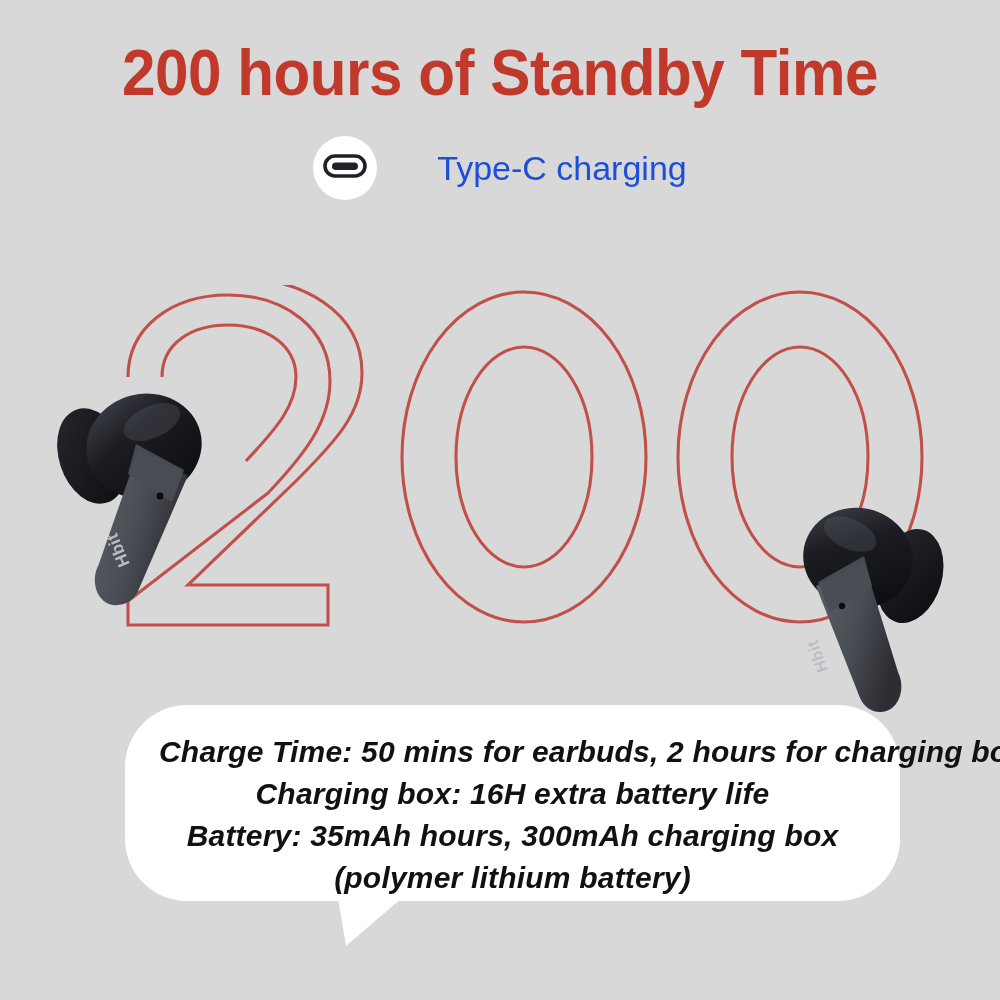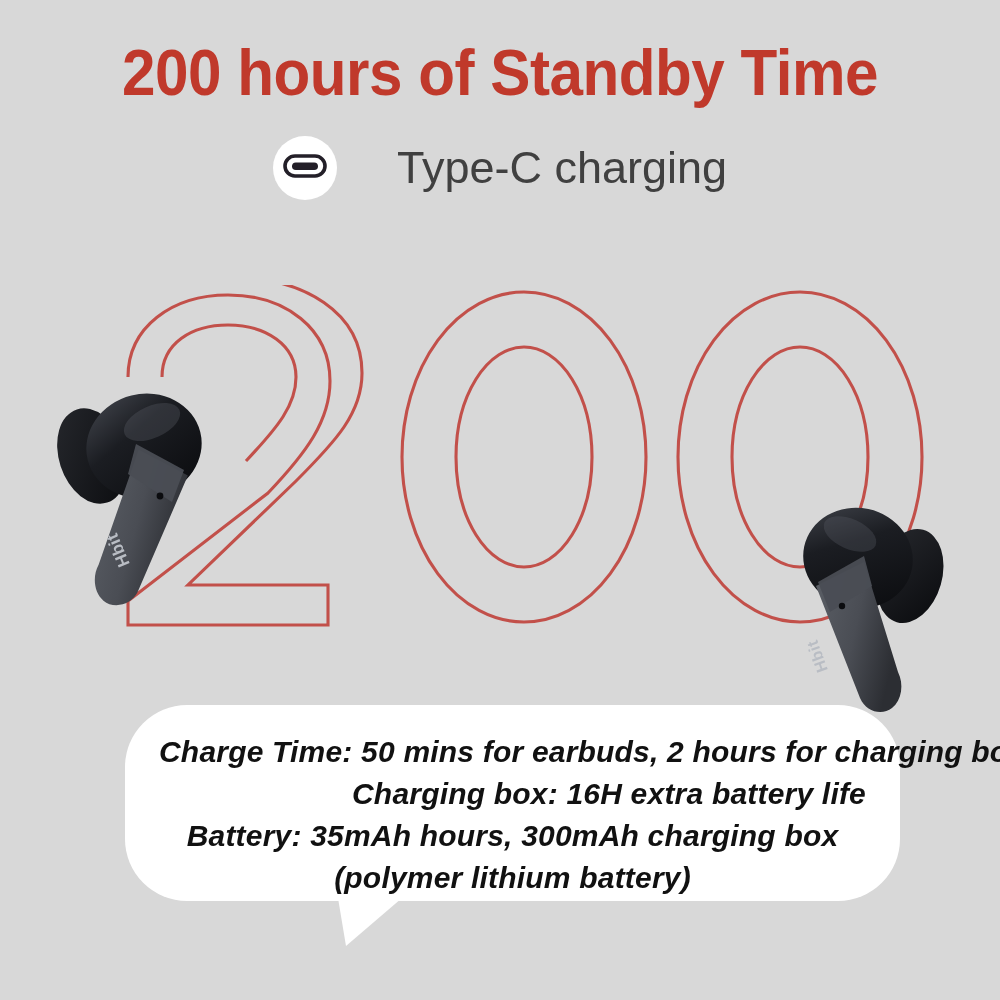--- a/index.html
+++ b/index.html
@@ -38,22 +38,22 @@
     gap:40px;
   }
   .typec-badge {
     width:64px; height:64px;
     border-radius:50%;
     background:#ffffff;
     display:flex; align-items:center; justify-content:center;
     flex:0 0 auto;
   }
   .typec-label {
-    font-size:45px;
-    color:#404040;
+    font-size:34px;
+    color:#1d4ed8;
     font-weight:normal;
     letter-spacing:0px;
     white-space:nowrap;
     margin-left:20px;
   }
 
   
   .big200 {
     position:absolute;
     left:100px; top:285px;
@@ -210,21 +210,21 @@
         <path d="M88 64 L134 90 L122 120 L80 94 Z" fill="#4a4d54" opacity="0.95"></path>
         <circle cx="110" cy="114" r="3.2" fill="#0b0c0f"></circle>
       </g>
 
       <text x="66" y="178" transform="rotate(-110 66 178)" fill="#b9bdc4" font-family="'Liberation Sans', sans-serif" font-size="16" font-weight="bold" letter-spacing="0.5">Hbit</text>
     </svg>
   </div>
 
   <div class="bubble">
     <p>Charge Time: 50 mins for earbuds, 2 hours for charging box</p>
-    <p style="text-align:right;">Charging  box: 16H extra battery life</p>
+    <p style="text-align:center;">Charging  box: 16H extra battery life</p>
     <p class="wrap">Battery: 35mAh hours, 300mAh charging box (polymer lithium battery)</p>
   </div>
   <div class="bubble-tail">
     <svg width="64" height="50" viewBox="0 0 64 50">
       <path d="M0 0 L64 0 L8 48 Z" fill="#ffffff"></path>
     </svg>
   </div>
 
 </div>
 

